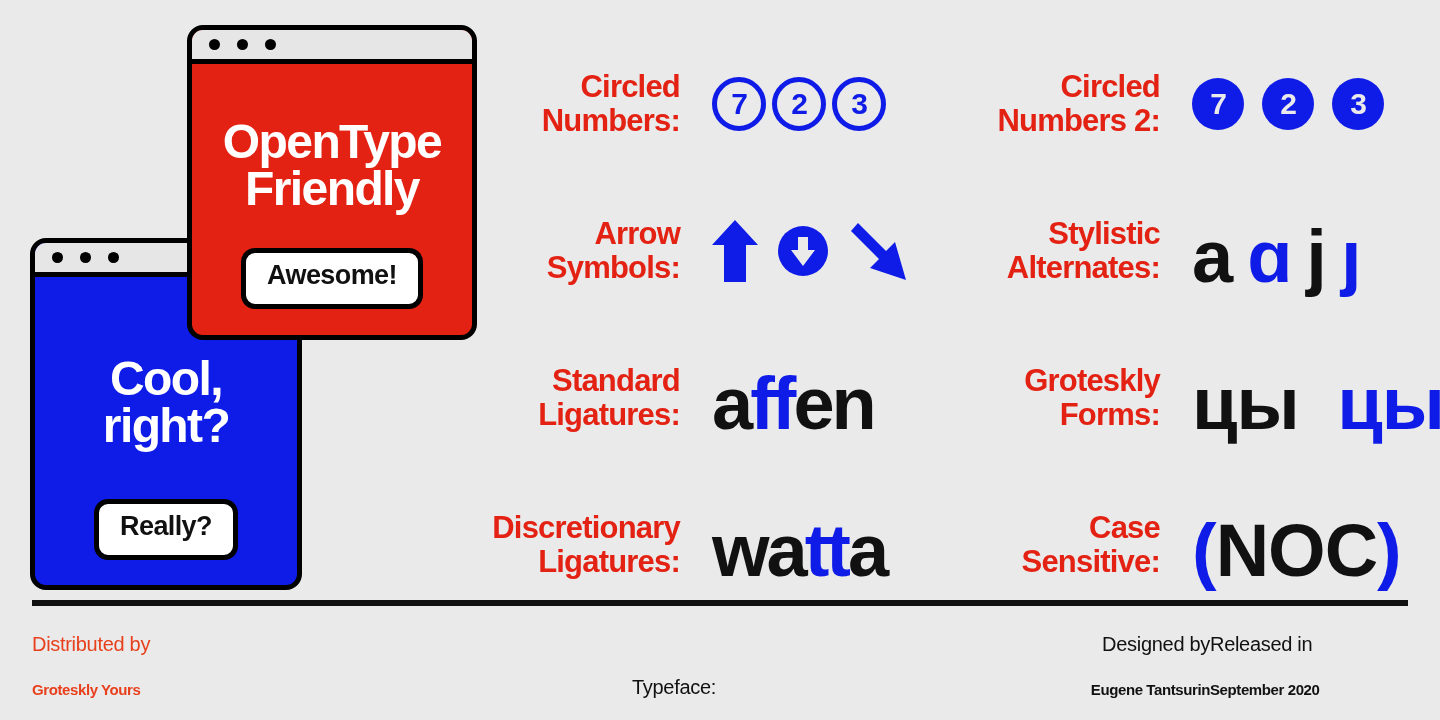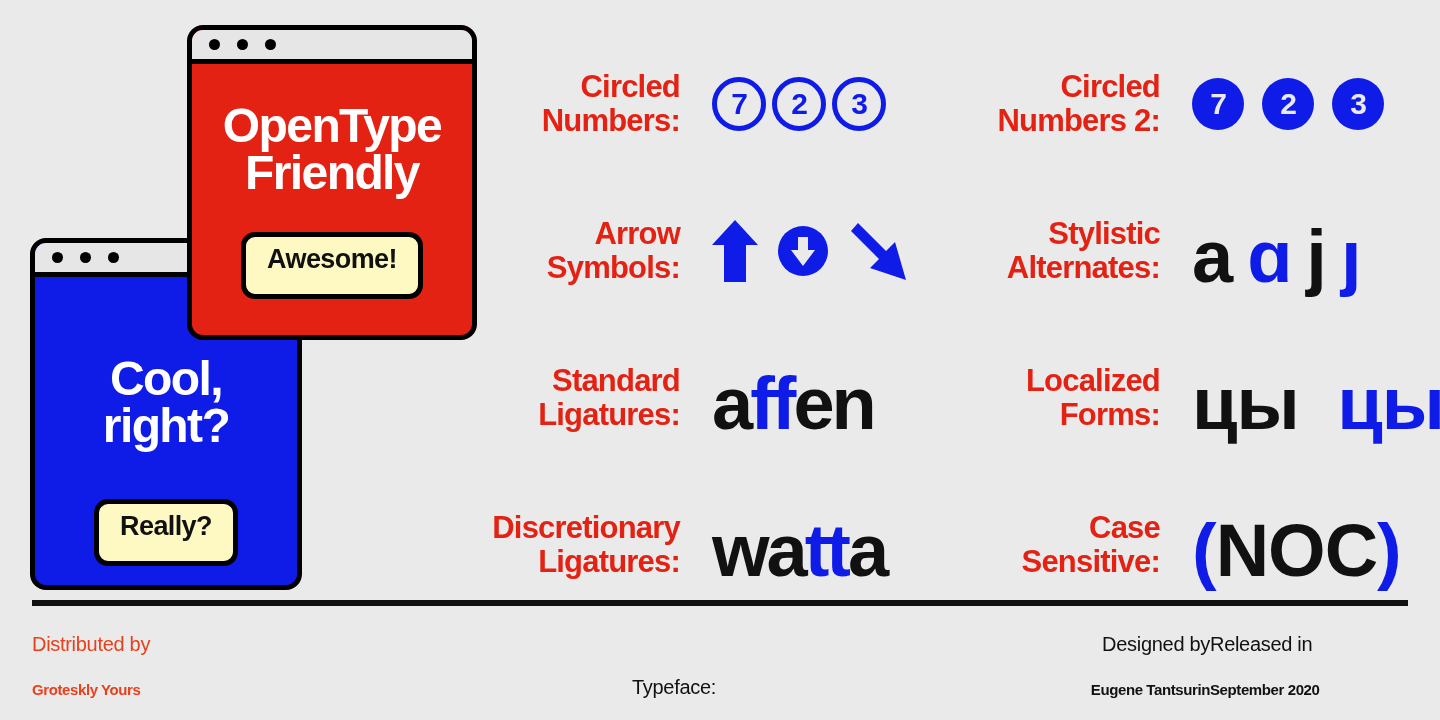--- a/index.html
+++ b/index.html
@@ -74,34 +74,34 @@
   .win-heading {
     color: #fff;
     font-weight: bold;
     font-size: 48px;
     line-height: 0.98;
     letter-spacing: -1.6px;
     text-align: center;
     white-space: pre-line;
   }
   .window-red .win-heading {
-    margin-top: 38px;
+    margin-top: 54px;
   }
   .window-blue .win-heading {
     margin-top: 78px;
   }
   .pill-btn {
-    background: #fef9c3;
+    background: #ffffff;
     border: 5px solid #000;
     border-radius: 14px;
     font-weight: bold;
     font-size: 27px;
     letter-spacing: -0.6px;
     color: #111;
-    padding: 9px 21px 21px;
+    padding: 9px 21px 15px;
     line-height: 1;
     white-space: nowrap;
   }
   .window-red .pill-btn {
     margin-top: 36px;
   }
   .window-blue .pill-btn {
     margin-top: 50px;
   }
 
@@ -308,21 +308,21 @@
 
   <div class="feature">
     <div class="feature-label">Standard
 Ligatures:</div>
     <div class="feature-sample">
       <div class="glyphs"><span>a</span><span class="hl">ff</span><span>en</span></div>
     </div>
   </div>
 
   <div class="feature">
-    <div class="feature-label">Localized
+    <div class="feature-label">Groteskly
 Forms:</div>
     <div class="feature-sample">
       <div class="glyphs wide"><span>цы</span><span style="letter-spacing:18px">&nbsp;</span><span class="hl">цы</span></div>
     </div>
   </div>
 
   <div class="feature">
     <div class="feature-label">Discretionary
 Ligatures:</div>
     <div class="feature-sample">

